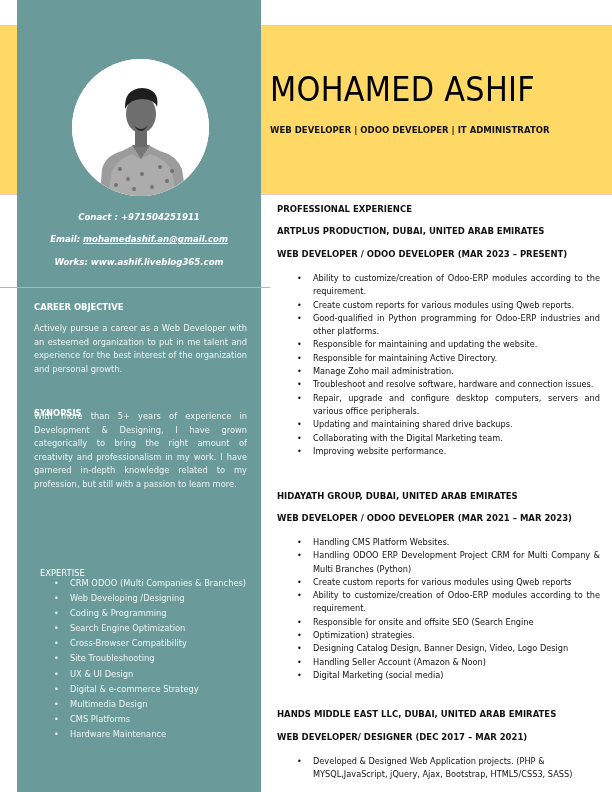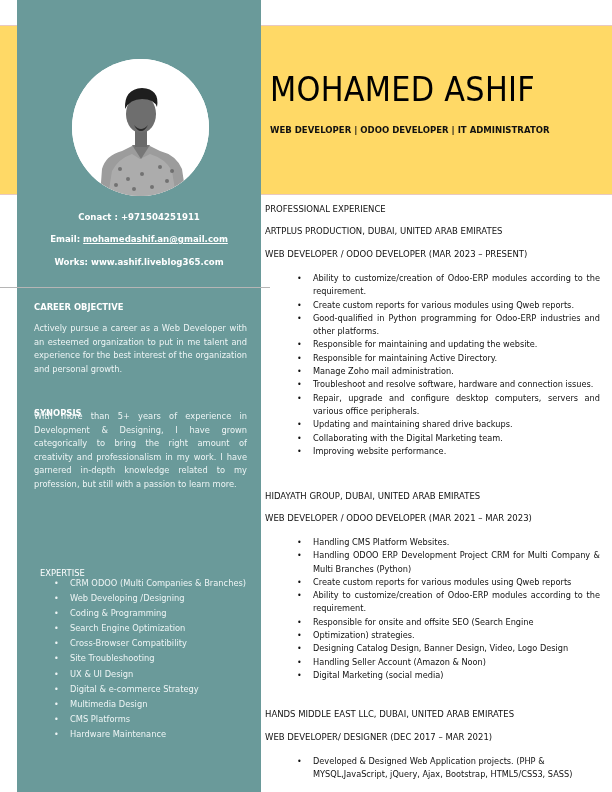--- a/index.html
+++ b/index.html
@@ -19,21 +19,21 @@
   .sidebar {
     position: absolute; left: 17px; top: 0; width: 244px; height: 792px;
     background: #6a9a9a;
   }
   .photo {
     position: absolute; left: 72px; top: 59px; width: 137px; height: 137px;
     border-radius: 50%; background: #ffffff; overflow: hidden;
   }
   .contact {
     position: absolute; left: 17px; width: 244px; text-align: center;
-    color: #ffffff; font-size: 8.6px; font-weight: bold;
+    color: #ffffff; font-size: 8.6px; font-weight: bold; font-style: italic;
   }
   .contact a { color: #fff; text-decoration: underline; }
   .divider-line {
     position: absolute; left: 0; top: 287px; width: 270px; height: 0;
     border-top: 1.3px solid #b5b5b5;
   }
   .side-heading {
     position: absolute; left: 34px; color: #fff; font-size: 8.4px; font-weight: bold;
   }
   .side-heading.thin { font-weight: normal; }
@@ -53,21 +53,21 @@
 
   .name {
     position: absolute; left: 270px; top: 70px; font-size: 33px; letter-spacing: 0.3px;
     color: #000; font-family: "DejaVu Sans", sans-serif; white-space: nowrap;
     transform: scaleX(0.92); transform-origin: left;
   }
   .title-line {
     position: absolute; left: 270px; top: 124px; font-size: 9.2px; font-weight: bold;
     color: #111; white-space: nowrap; transform: scaleX(0.93); transform-origin: left;
   }
-  .main-heading { position: absolute; left: 265px; font-weight: normal; font-size: 8.5px; white-space: nowrap; }
+  .main-heading { position: absolute; left: 277px; font-weight: bold; font-size: 8.5px; white-space: nowrap; }
   .bullets { position: absolute; left: 293px; width: 307px; margin: 0; padding: 0; list-style: none; font-size: 8.2px; }
   .bullets li { position: relative; padding-left: 20px; line-height: 13.3px; }
   .bullets li.j { text-align: justify; text-align-last: left; }
   .bullets li::before { content: "\2022"; position: absolute; left: 4px; top: 0; font-size: 8px; }
 </style>
 </head>
 <body>
 
 <div class="yellow-band"></div>
 <div class="sidebar"></div>

